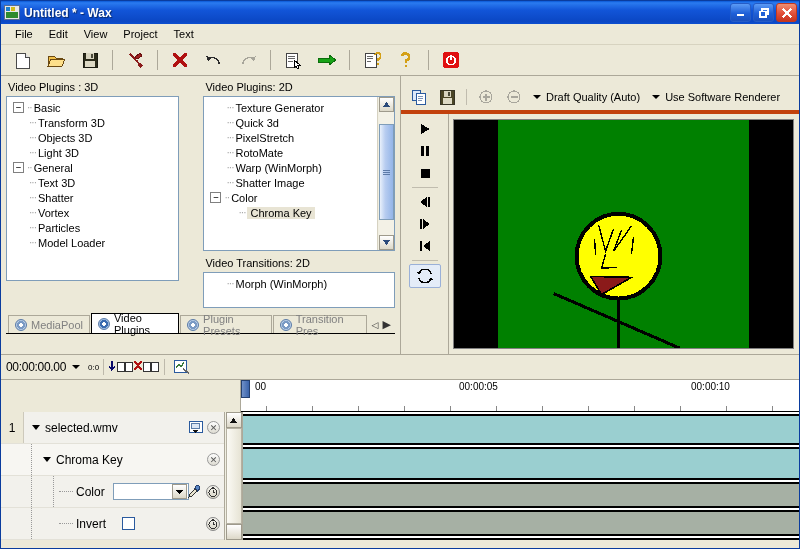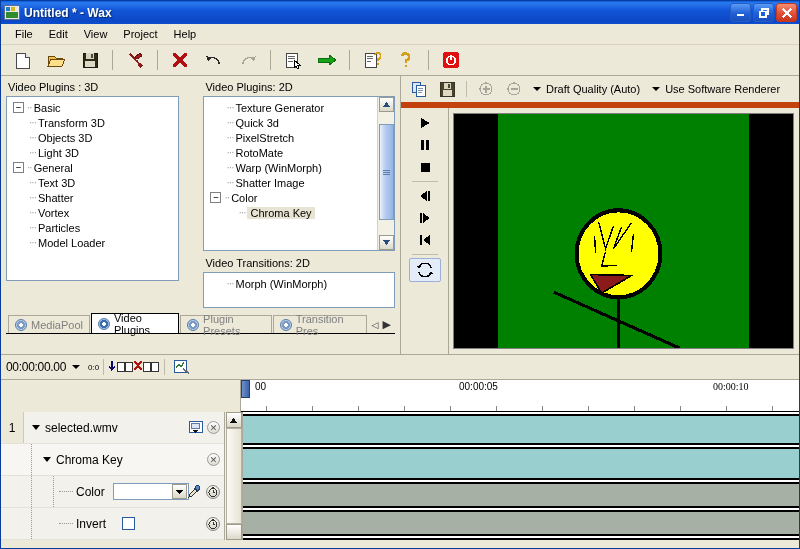--- a/index.html
+++ b/index.html
@@ -93,21 +93,21 @@
   .tab.active{color:#000;background:#fff;height:20px;border-color:#000;}
   .tab-icon{width:12px;height:12px;border-radius:50%;flex:none;
     background:radial-gradient(circle at 50% 50%,#fff 0 2px,#7a9ac4 2px 4px,#b8cde6 4px 6px);
     border:1px solid #5a7ba8;box-sizing:border-box;}
   .tab.active .tab-icon{background:radial-gradient(circle at 50% 50%,#fff 0 2px,#3a6bb0 2px 4px,#9dbbe0 4px 6px);}
   .tab-nav{display:flex;align-items:center;gap:4px;padding:0 4px 2px 4px;font-size:9px;color:#333;}
 
   
   .right-pane{flex:1;display:flex;flex-direction:column;box-sizing:border-box;}
   .prev-toolbar{height:26px;display:flex;align-items:center;
-    border-bottom:6px solid #c2410c;padding-left:5px;gap:2px;}
+    border-bottom:4px solid #c2410c;padding-left:5px;gap:2px;margin-top:8px;}
   .pt-btn{width:26px;height:22px;display:flex;align-items:center;justify-content:center;}
   .pt-sep{width:1px;height:16px;background:#c0bcae;margin:0 4px;}
   .dd{display:flex;align-items:center;gap:5px;font-size:11px;color:#000;
     padding:0 6px 0 4px;white-space:nowrap;}
   .caret{width:0;height:0;border-left:4px solid transparent;border-right:4px solid transparent;
     border-top:4px solid #000;}
   .prev-body{flex:1;display:flex;}
   .play-col{width:48px;display:flex;flex-direction:column;align-items:center;
     padding-top:4px;border-right:1px solid #aca899;box-sizing:border-box;}
   .pbtn{width:30px;height:22px;display:flex;align-items:center;justify-content:center;}
@@ -212,21 +212,21 @@
         </svg>
       </span>
     </span>
   </div>
 
   <div class="menubar">
     <span class="menu-item">File</span>
     <span class="menu-item">Edit</span>
     <span class="menu-item">View</span>
     <span class="menu-item">Project</span>
-    <span class="menu-item">Help</span>
+    <span class="menu-item">Text</span>
   </div>
 
   <div class="toolbar">
     <span class="tool">
       <svg width="15" height="17" viewBox="0 0 15 17">
         <path d="M1 1 H10 L14 5 V16 H1 Z" fill="#fff" stroke="#4a4a4a"></path>
         <path d="M10 1 V5 H14" fill="#e0e0e0" stroke="#4a4a4a"></path>
       </svg>
     </span>
     <span class="tool">
@@ -596,21 +596,21 @@
       </span>
     </div>
 
     <div class="tl-body">
 
       <div class="tl-row1">
         <div class="tl-head-sp"></div>
         <div class="ruler">
           <span class="rl-lab" style="left:14px;">00</span>
           <span class="rl-lab" style="left:218px;">00:00:05</span>
-          <span class="rl-lab" style="left:472px;font-family:Liberation Serif, serif;">00:00:10</span>
+          <span class="rl-lab" style="left:450px;">00:00:10</span>
           <span class="rl-tick" style="left:25px;"></span>
             <span class="rl-tick" style="left:71px;"></span>
           <span class="rl-tick" style="left:117px;"></span>
             <span class="rl-tick" style="left:163px;"></span>
           <span class="rl-tick" style="left:209px;"></span>
             <span class="rl-tick" style="left:255px;"></span>
           <span class="rl-tick" style="left:301px;"></span>
             <span class="rl-tick" style="left:347px;"></span>
           <span class="rl-tick" style="left:393px;"></span>
             <span class="rl-tick" style="left:439px;"></span>

